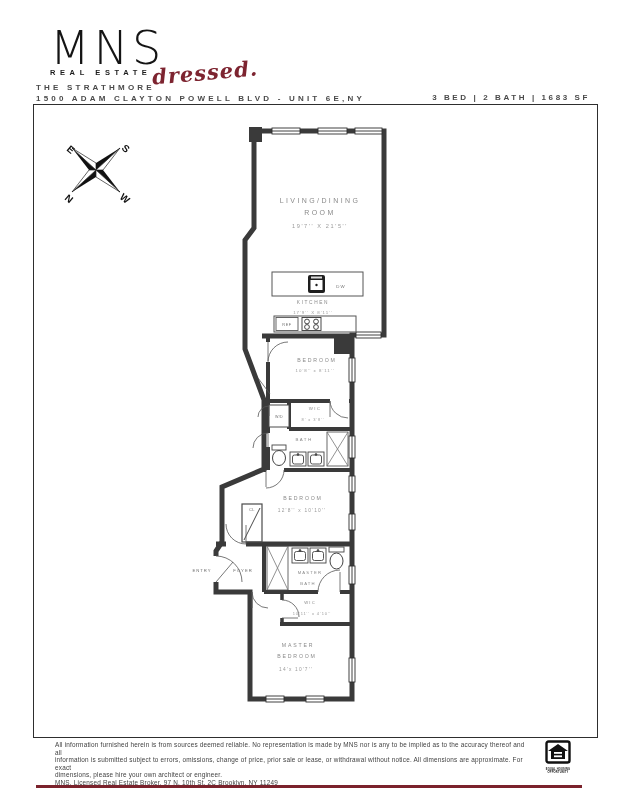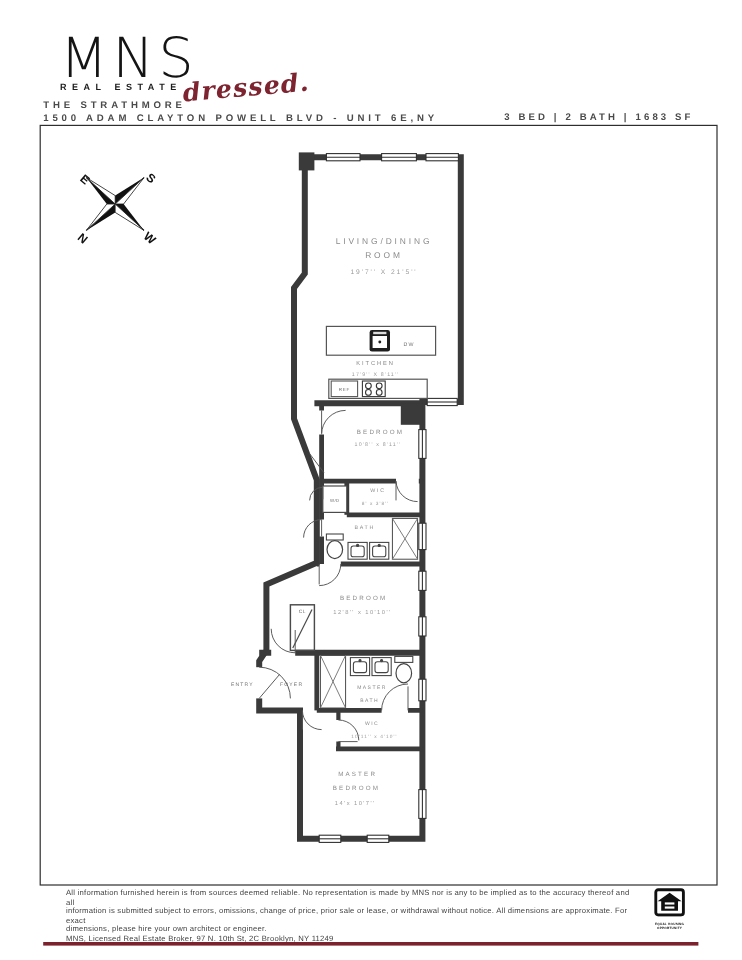--- a/index.html
+++ b/index.html
@@ -18,21 +18,21 @@
   }
   .logo-script{
     position:absolute;left:102px;top:34px;
     font-family:"DejaVu Serif",serif;font-style:italic;font-weight:700;
     font-size:21px;color:#7d2430;transform:rotate(-5deg);letter-spacing:1px;
   }
   
   .hdr{position:absolute;left:36px;top:82px;}
   .hdr-line{font-size:8px;font-weight:700;letter-spacing:3.2px;color:#4a4a4a;line-height:11px;}
   .stats{
-    position:absolute;right:40px;top:93px;font-size:8px;font-weight:700;
+    position:absolute;right:28px;top:93px;font-size:8px;font-weight:700;
     letter-spacing:2.6px;color:#4a4a4a;
   }
   
   .plan-frame{position:absolute;left:33px;top:104px;width:563px;height:632px;border:1px solid #2e2e2e;}
   .plan-svg{position:absolute;left:0;top:0;}
   
   .footer{position:absolute;left:55px;top:741px;width:470px;}
   .footer-line{font-size:6.4px;line-height:7.6px;color:#3f3f3f;letter-spacing:.2px;}
   .eho{position:absolute;left:543px;top:740px;width:30px;text-align:center;}
   .eho-label{font-size:2.6px;line-height:3px;color:#111;font-weight:700;letter-spacing:.2px;}

